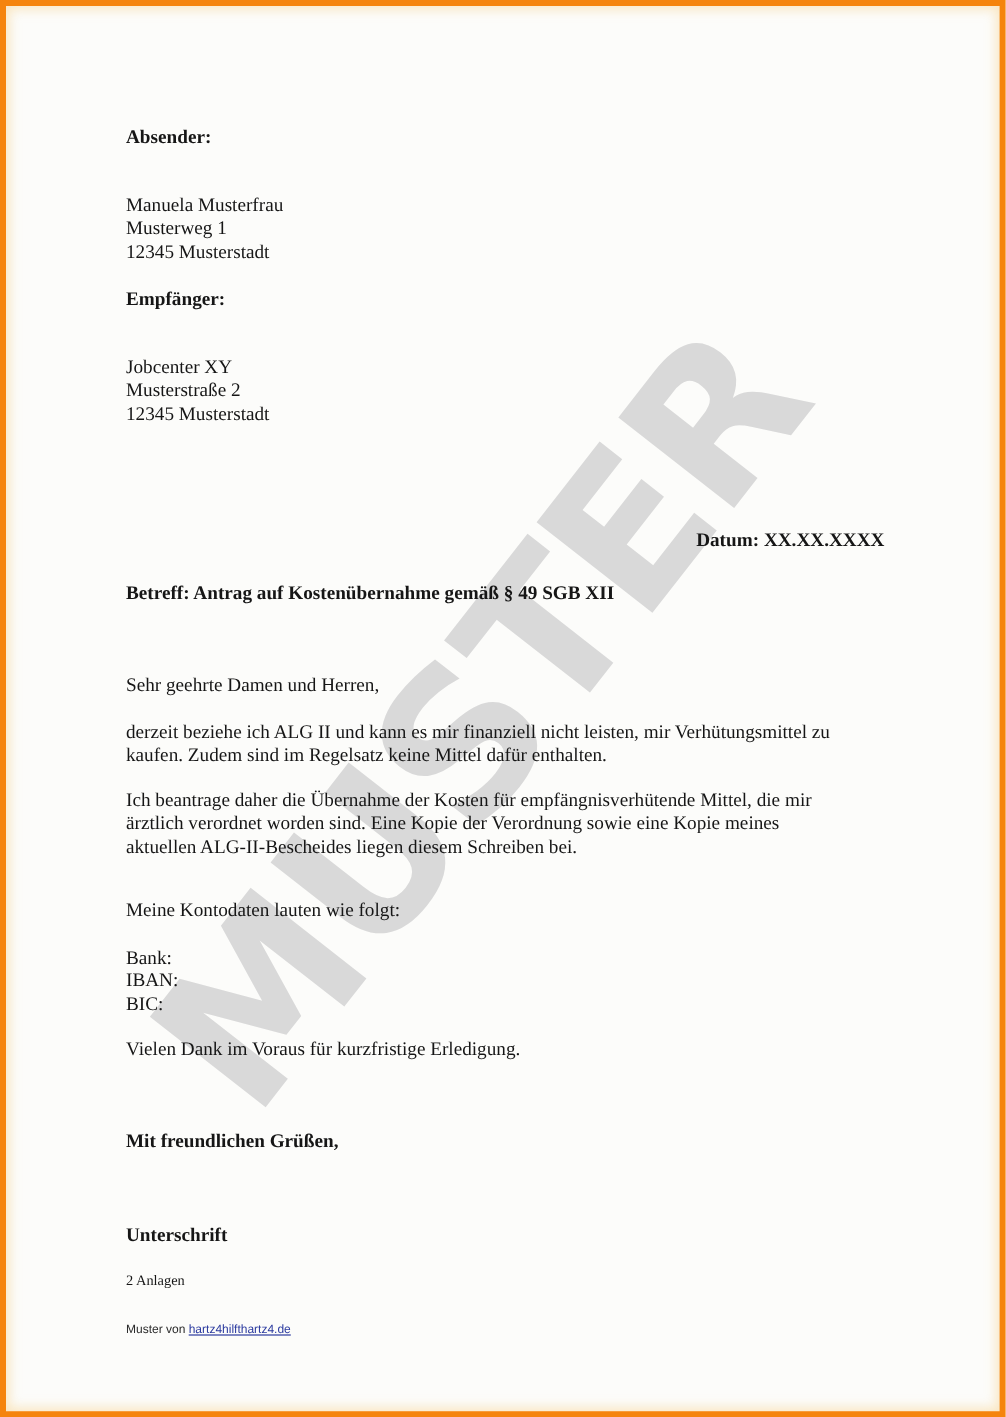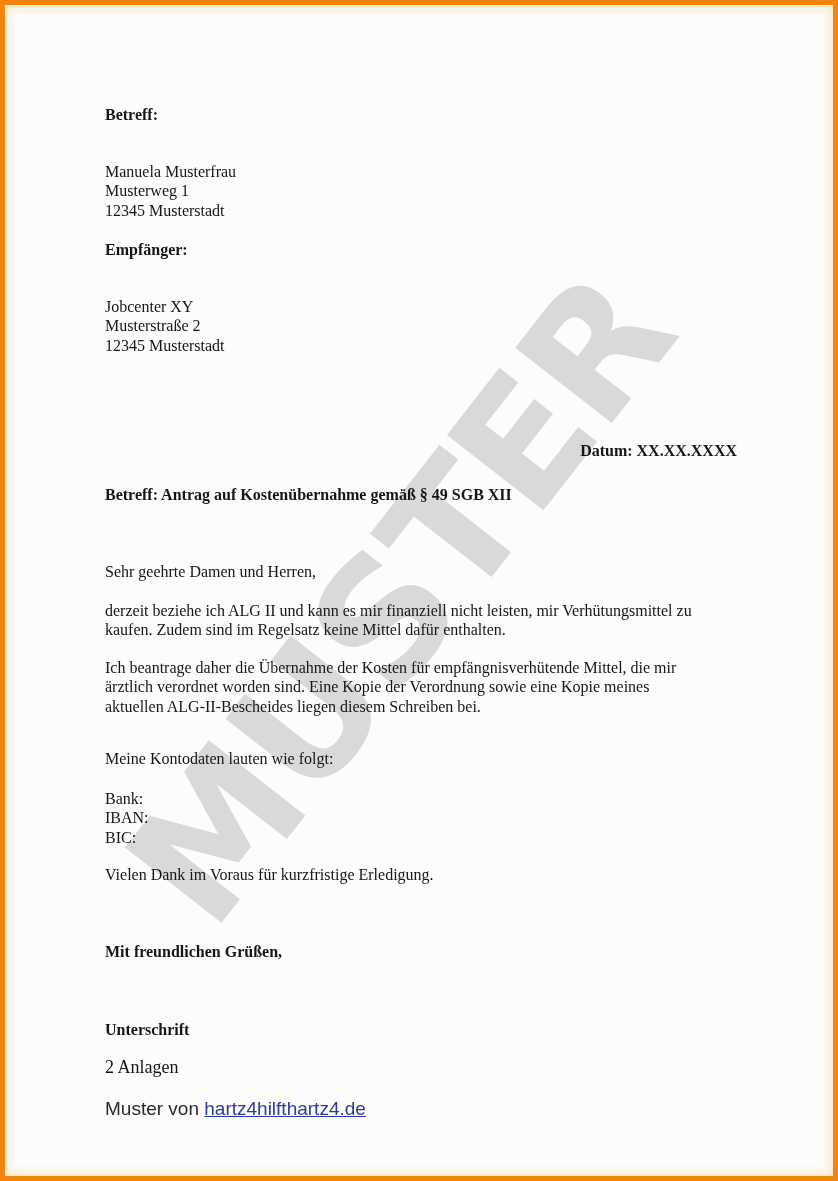--- a/index.html
+++ b/index.html
@@ -47,43 +47,43 @@
   .date-line       { margin-top: 86px; text-align: right; }
   .subject         { margin-top: 24px; }
   .salutation      { margin-top: 58px; font-family: Liberation Serif, serif; }
   .para1           { margin-top: 19px; }
   .para2           { margin-top: 18px; }
   .account-intro   { margin-top: 33px; }
   .account-fields  { margin-top: 20px; }
   .thanks          { margin-top: 18px; }
   .closing         { margin-top: 57px; }
   .signature       { margin-top: 59px; }
-  .attachments     { margin-top: 18px; font-size: 18px; }
+  .attachments     { margin-top: 18px; font-size: 12px; }
   .footer {
     margin-top: 22px;
     font-family: "Liberation Sans", sans-serif;
-    font-size: 19px;
+    font-size: 10px;
     color: #2b2b2b;
   }
   .footer a {
     color: #2B3A9F;
     text-decoration: underline;
     cursor: pointer;
   }
 </style>
 </head>
 <body>
 
 <div class="page">
 
   <div class="watermark">MUSTER</div>
 
   <div class="content">
 
-    <p class="block bold sender-label">Betreff:</p>
+    <p class="block bold sender-label">Absender:</p>
 
     <p class="block sender-address">Manuela Musterfrau
 Musterweg 1
 12345 Musterstadt</p>
 
     <p class="block bold recipient-label">Empfänger:</p>
 
     <p class="block recipient-addr">Jobcenter XY
 Musterstraße 2
 12345 Musterstadt</p>

